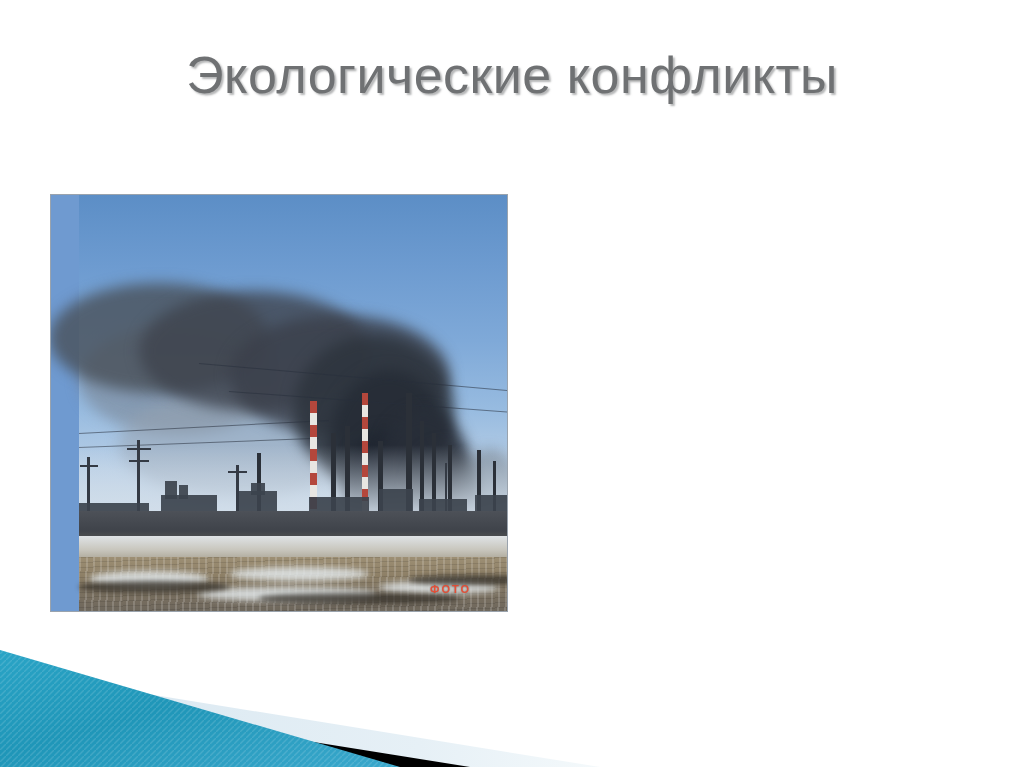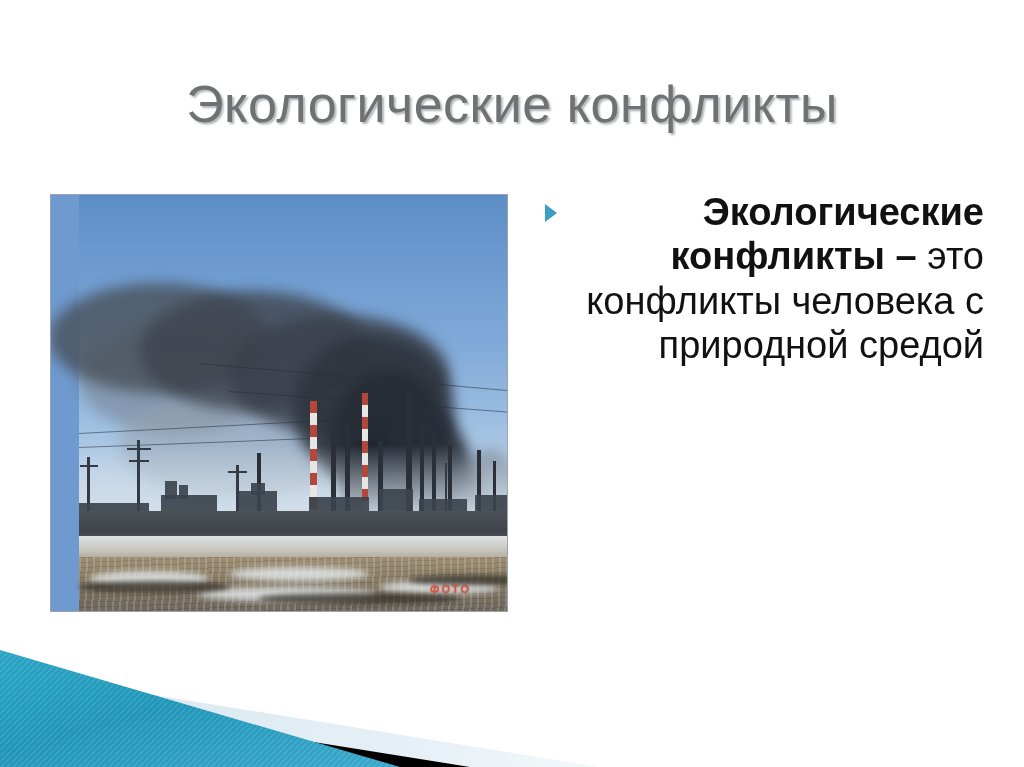--- a/index.html
+++ b/index.html
@@ -22,21 +22,20 @@
     left: 0; top: 46px;
     width: 1024px;
     text-align: center;
     font-size: 52px;
     font-weight: 400;
     letter-spacing: 0.5px;
     color: #6f7173;
     text-shadow: 2px 2px 2px rgba(120,122,124,0.55);
     white-space: nowrap;
     line-height: 1.12;
-    margin-top: 29px;
   }
 
   
   .photo-frame {
     position: absolute;
     left: 50px; top: 194px;
     width: 458px; height: 418px;
     border: 1px solid #9aa3ad;
     overflow: hidden;
     background: #6f9ad0;
@@ -255,28 +254,20 @@
         <div class="snowpatch" style="left:300px; top:24px; width:120px; height:13px;"></div>
         <div class="mud" style="left:0px; top:24px; width:150px; height:12px;"></div>
         <div class="mud" style="left:180px; top:36px; width:200px; height:11px;"></div>
         <div class="mud" style="left:330px; top:18px; width:130px; height:10px;"></div>
       </div>
 
       <div class="watermark">ФОТО</div>
     </div>
   </div>
 
-  <div class="body-block">
-    <div class="bullet-row">
-      <span class="bullet-icon"></span>
-      <div class="body-text">
-        <span class="lead">Экологические конфликты –</span><span class="rest"> это конфликты человека с природной средой</span>
-      </div>
-    </div>
-  </div>
 
   <div class="deco">
     <svg viewBox="0 0 1024 137" preserveAspectRatio="none" aria-hidden="true">
       <defs>
         <linearGradient id="tealGrad" x1="0" y1="0" x2="1" y2="1">
           <stop offset="0%" stop-color="#2aa4c6"></stop>
           <stop offset="45%" stop-color="#1f96b8"></stop>
           <stop offset="100%" stop-color="#3aa8cc"></stop>
         </linearGradient>
         <linearGradient id="lightGrad" x1="0" y1="0" x2="1" y2="0">

